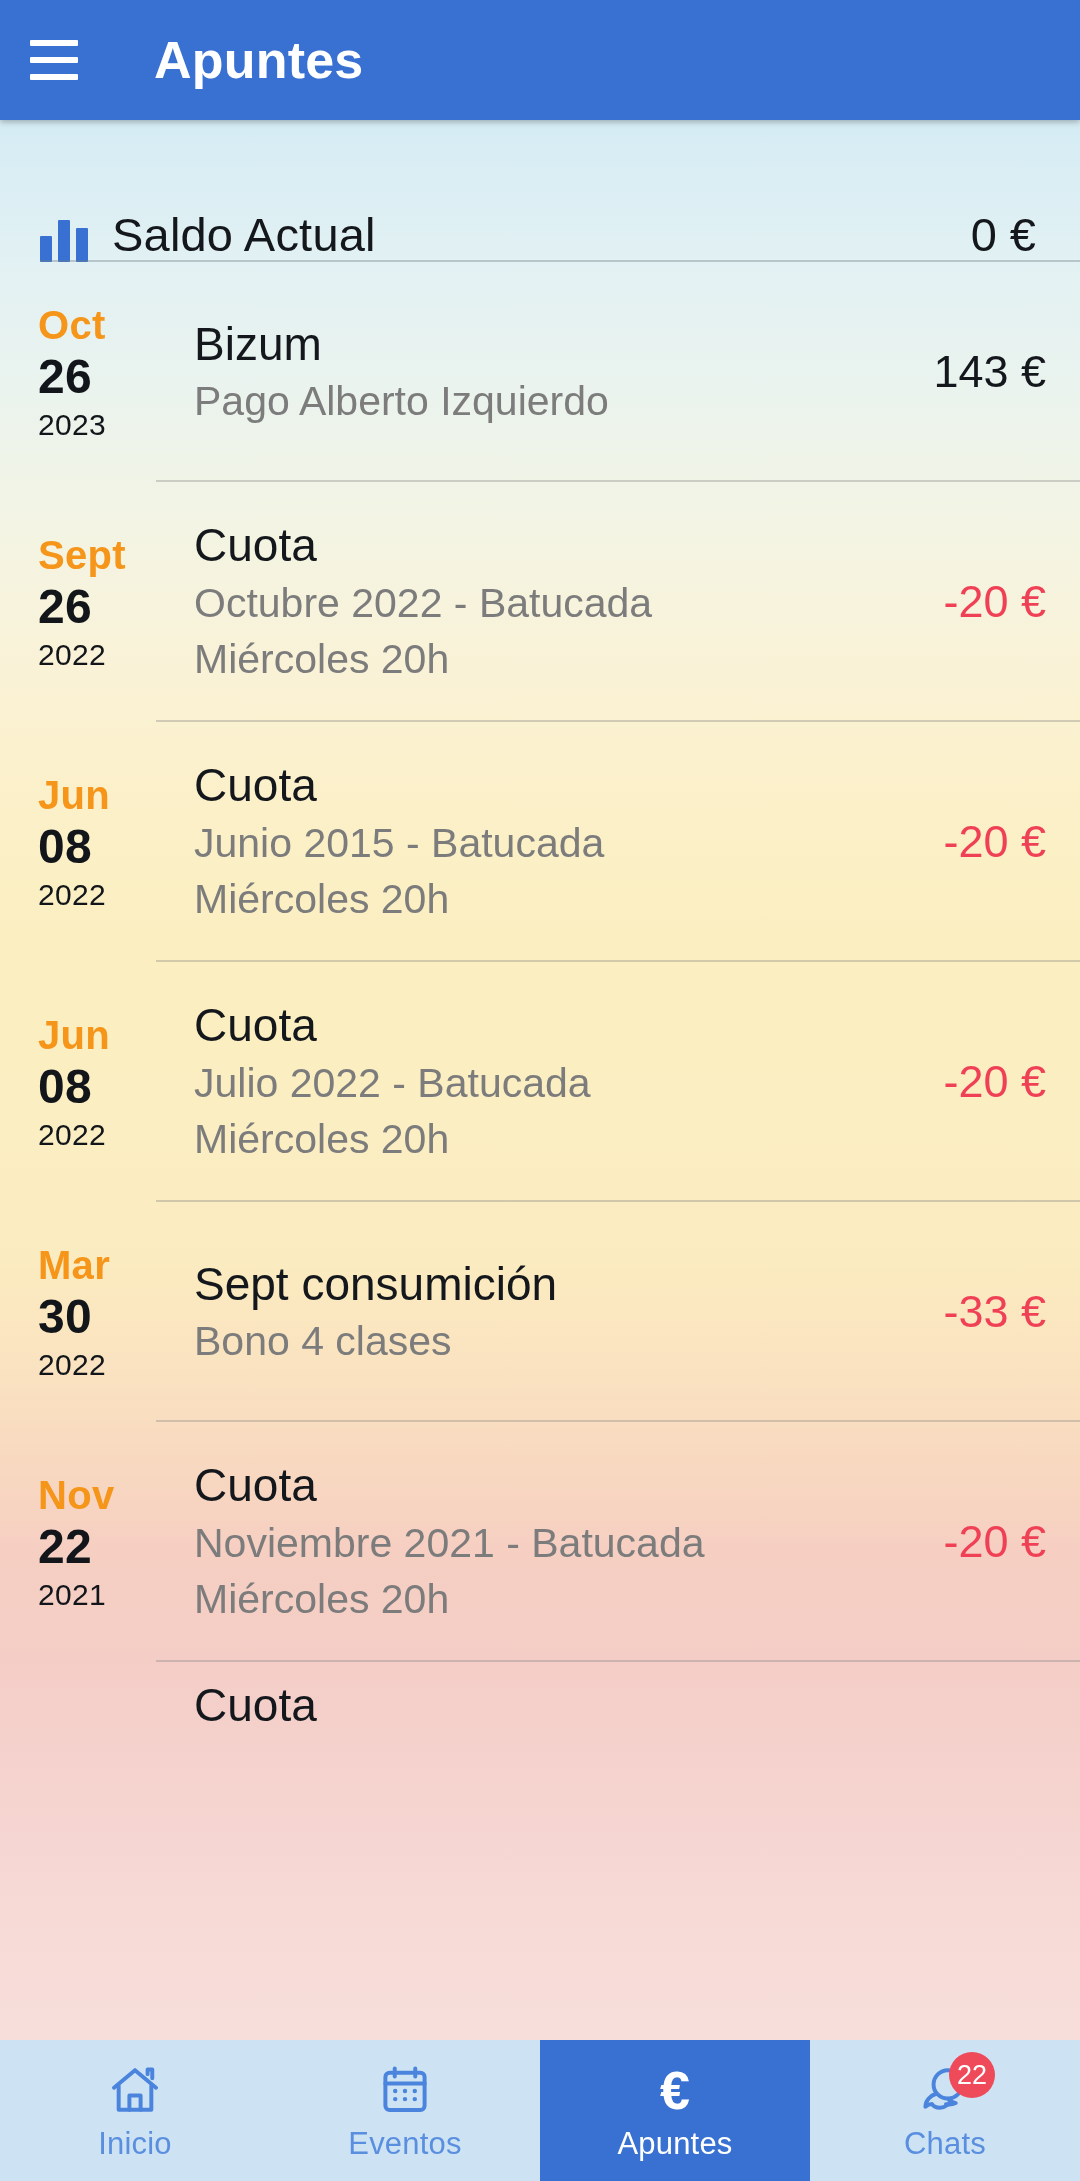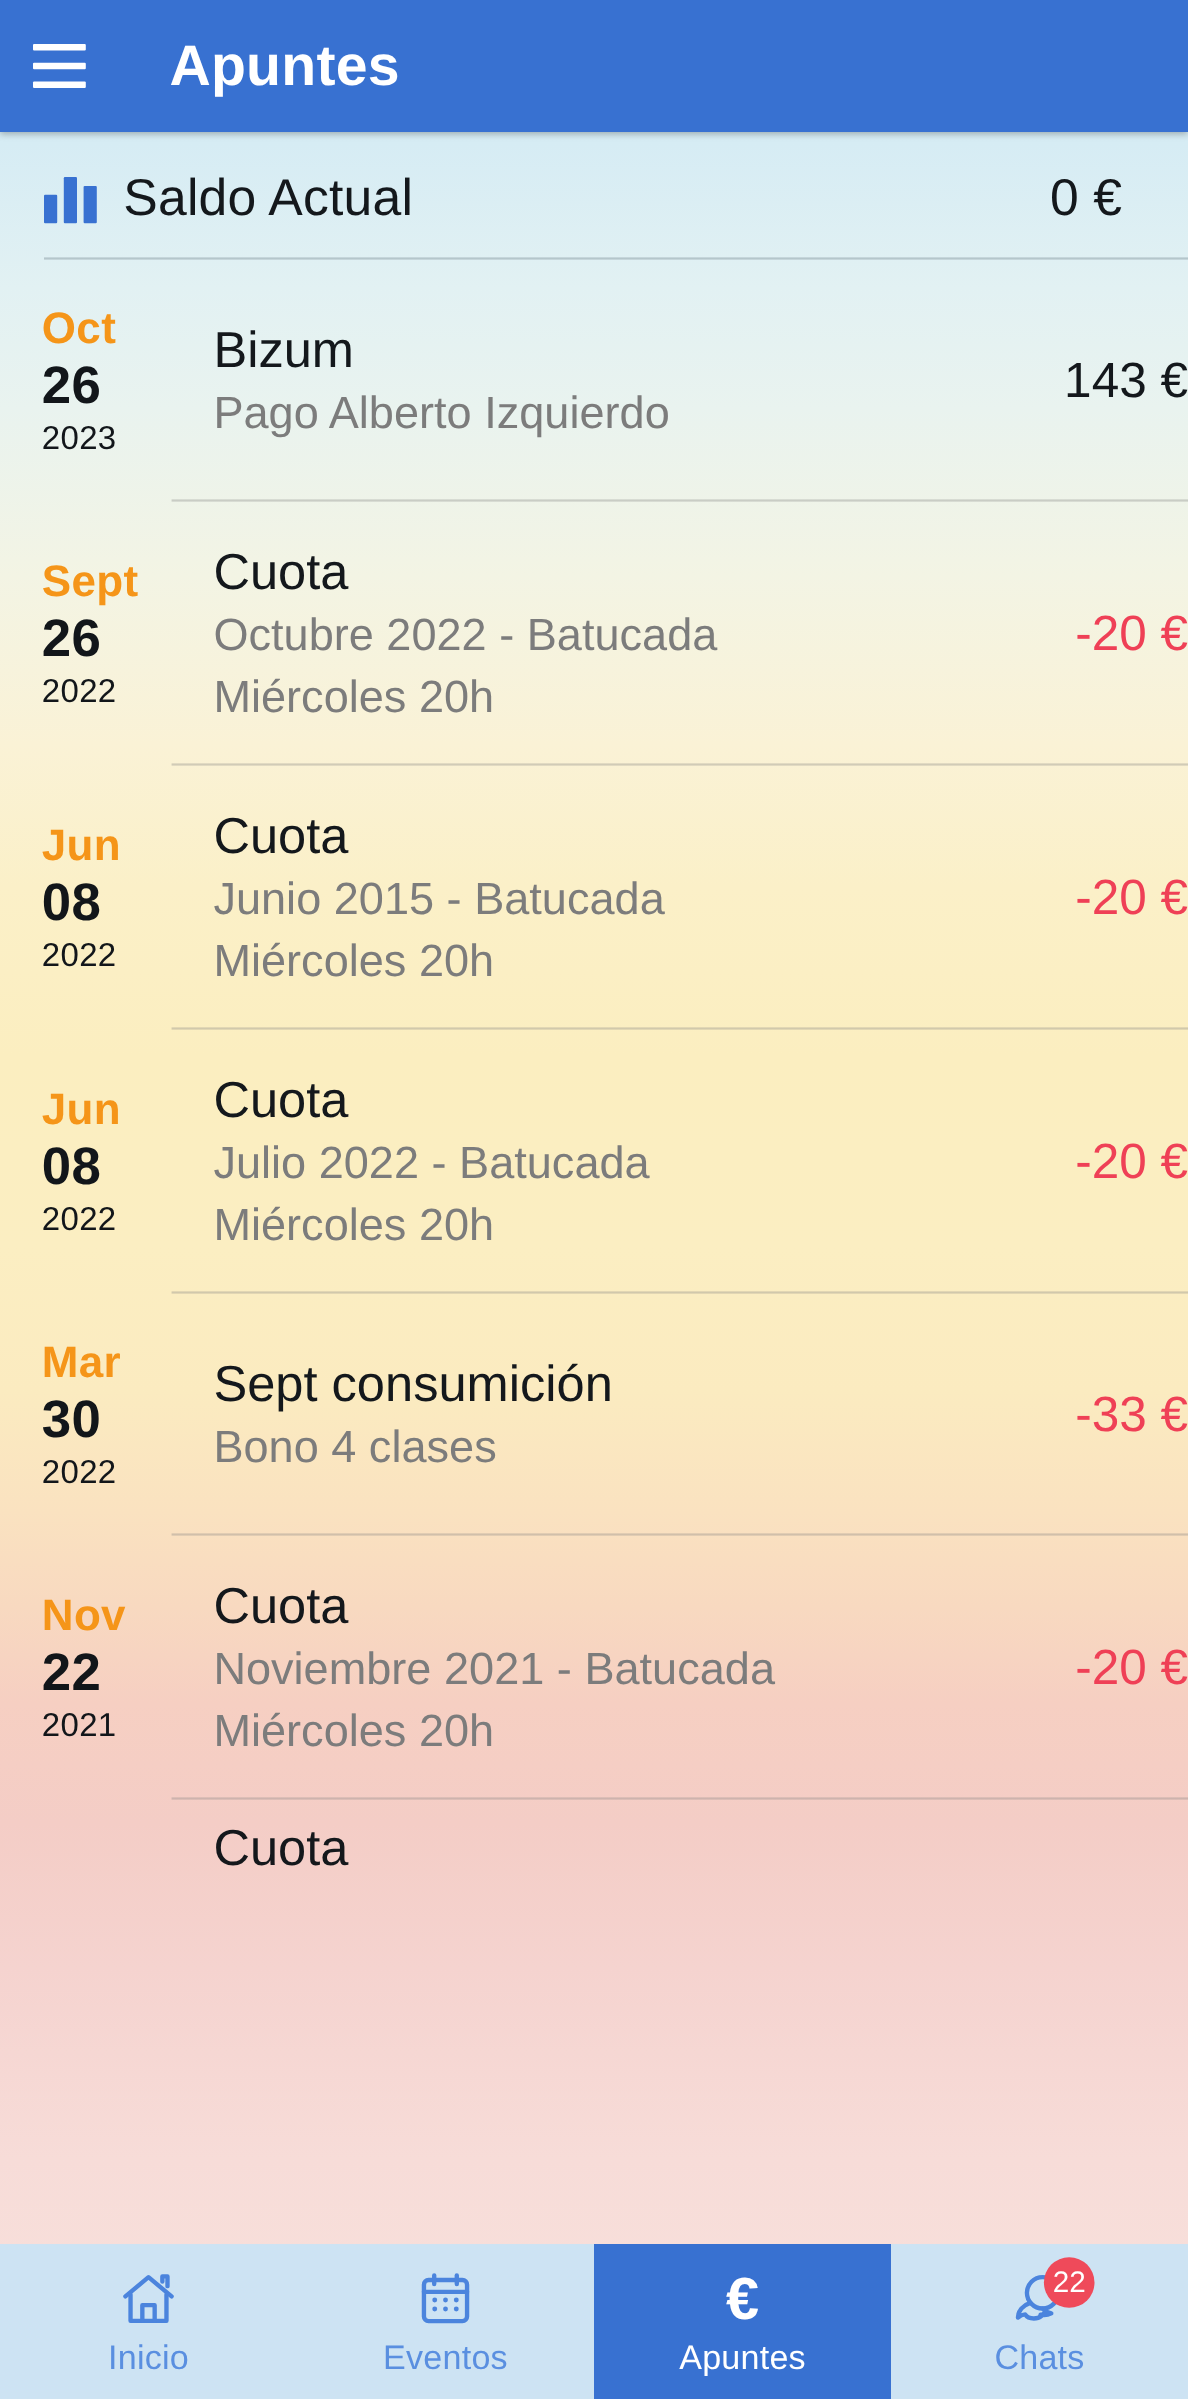--- a/index.html
+++ b/index.html
@@ -45,22 +45,22 @@
     cursor:pointer;
   }
   .menu-btn i{ display:block; width:48px; height:6px; background:#fff; border-radius:1px; }
   .appbar-title{
     color:#ffffff; font-size:52px; font-weight:700; letter-spacing:.2px;
     margin-left:46px; line-height:1;
   }
 
   
   .balance{
-    height:116px; display:flex; align-items:center;
-    padding:0 60px 0 40px;
+    height:142px; display:flex; align-items:flex-end;
+    padding:0 44px 0 40px;
     position:relative;
   }
   .bal-icon{
     width:56px; height:46px; display:flex; align-items:flex-end; gap:6px;
     margin-right:16px; margin-top:4px;
   }
   .bal-icon span{ display:block; width:12px; background:#3871d1; border-radius:1px; }
   .bal-icon span:nth-child(1){ height:26px; }
   .bal-icon span:nth-child(2){ height:42px; }
   .bal-icon span:nth-child(3){ height:34px; }
@@ -89,21 +89,21 @@
   .row .body{
     flex:1 1 auto; position:relative;
     display:flex; align-items:center;
     padding:0 0 0 38px;
   }
   .texts{ flex:1 1 auto; min-width:0; }
   .t-title{ font-size:46px; color:#14181c; line-height:1.27; font-weight:400; }
   .t-sub{ font-size:41px; color:#7c7c7c; line-height:1.38; font-weight:400; }
   .amount{
     flex:0 0 auto; font-size:45px; font-weight:400;
-    padding-left:26px; white-space:nowrap;
+    padding-left:26px; padding-right:34px; white-space:nowrap;
   }
   .amount.pos{ color:#14181c; }
   .amount.neg{ color:#ef4056; }
   .row-rule{
     position:absolute; left:0; right:0; bottom:0; height:2px;
     background:rgba(130,130,130,.34);
   }
 
   
   .row.h2{ height:220px; }

